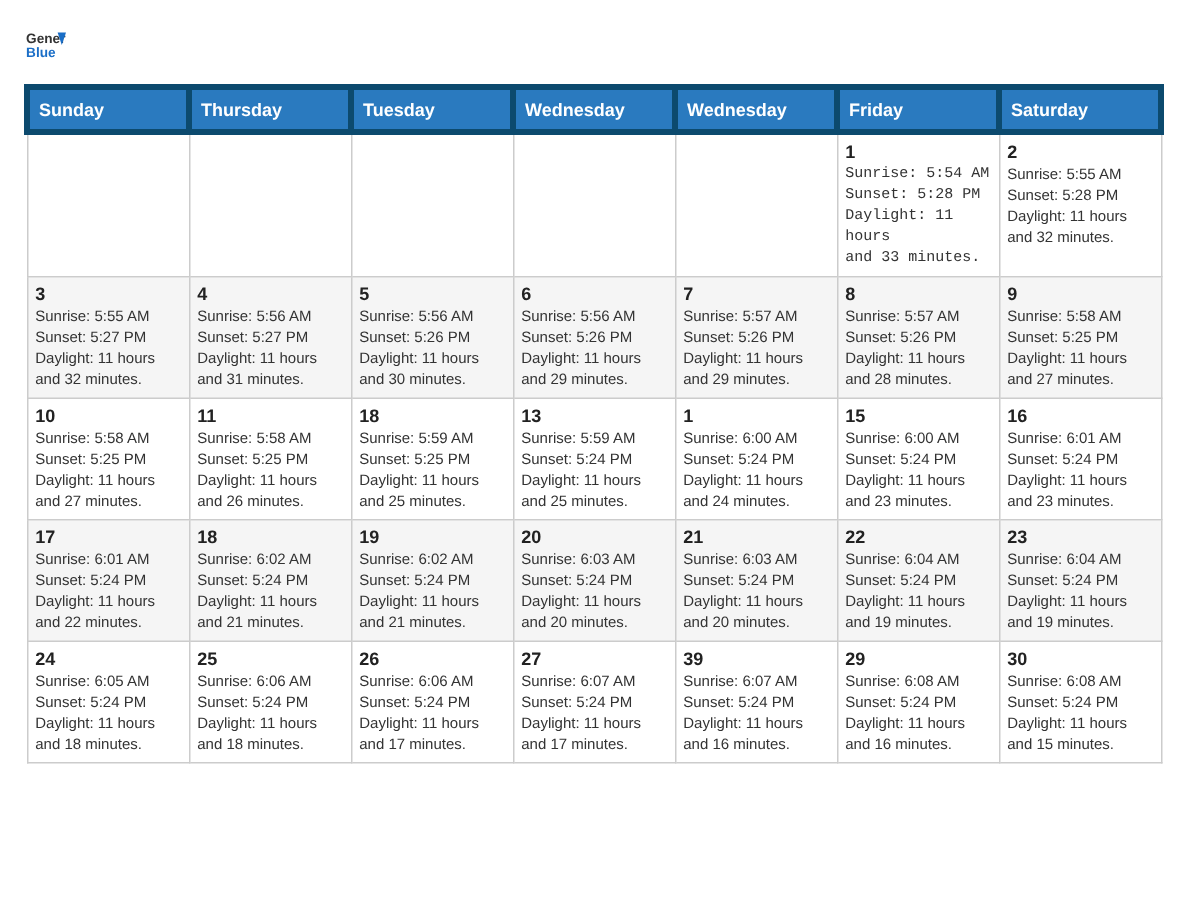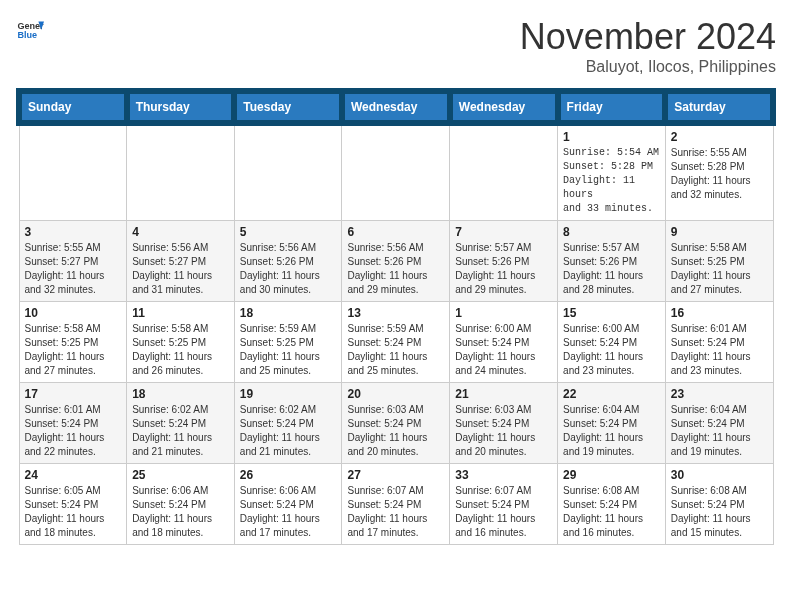--- a/index.html
+++ b/index.html
@@ -42,21 +42,21 @@
       border-collapse: collapse;
       font-size: 11px;
     }
     .calendar-table th {
       background: #2a7abf;
       color: #fff;
       text-align: left;
       padding: 6px 6px;
       font-size: 12px;
       font-weight: bold;
-      border: 6px solid #0c4a6e;
+      border: 4px solid #0c4a6e;
     }
     .calendar-table td {
       border: 1px solid #ccc;
       vertical-align: top;
       padding: 4px 5px;
       height: 80px;
       width: 108px;
       background: #fff;
     }
     .calendar-table tr:nth-child(even) td {
@@ -84,24 +84,20 @@
 </head>
 <body>
 
 <div class="header">
   <div class="logo">
     <svg class="logo-icon" viewBox="0 0 40 40" xmlns="http://www.w3.org/2000/svg">
       <text x="2" y="18" font-size="13" font-weight="bold" fill="#333">General</text>
       <text x="2" y="31" font-size="13" font-weight="bold" fill="#1a6ec7">Blue</text>
       <polygon points="32,8 40,8 36,20" fill="#1a6ec7"></polygon>
     </svg>
-  </div>
-  <div class="title-block">
-    <div class="month-title">November 2024</div>
-    <div class="location-title">Baluyot, Ilocos, Philippines</div>
   </div>
 </div>
 
 <table class="calendar-table">
   <thead>
     <tr>
     <th>Sunday</th>
         <th>Thursday</th>
         <th>Tuesday</th>
         <th>Wednesday</th>
@@ -308,21 +304,21 @@
 and 17 minutes.</div>
         </td>
         <td>
           <span class="day-num">27</span>
           <div class="day-info" style="white-space: pre-line;">Sunrise: 6:07 AM
 Sunset: 5:24 PM
 Daylight: 11 hours
 and 17 minutes.</div>
         </td>
         <td>
-          <span class="day-num">33</span>
+          <span class="day-num">39</span>
           <div class="day-info" style="white-space: pre-line;">Sunrise: 6:07 AM
 Sunset: 5:24 PM
 Daylight: 11 hours
 and 16 minutes.</div>
         </td>
         <td>
           <span class="day-num">29</span>
           <div class="day-info" style="white-space: pre-line;">Sunrise: 6:08 AM
 Sunset: 5:24 PM
 Daylight: 11 hours

